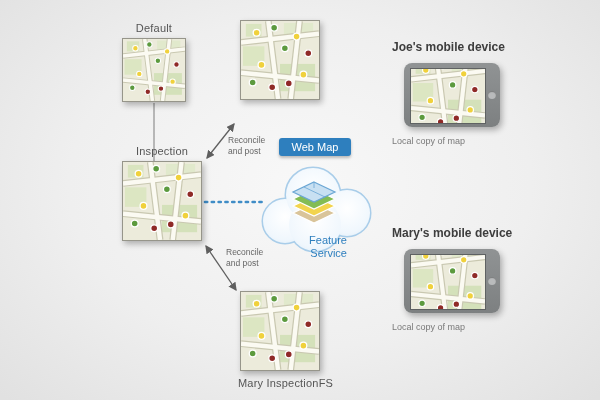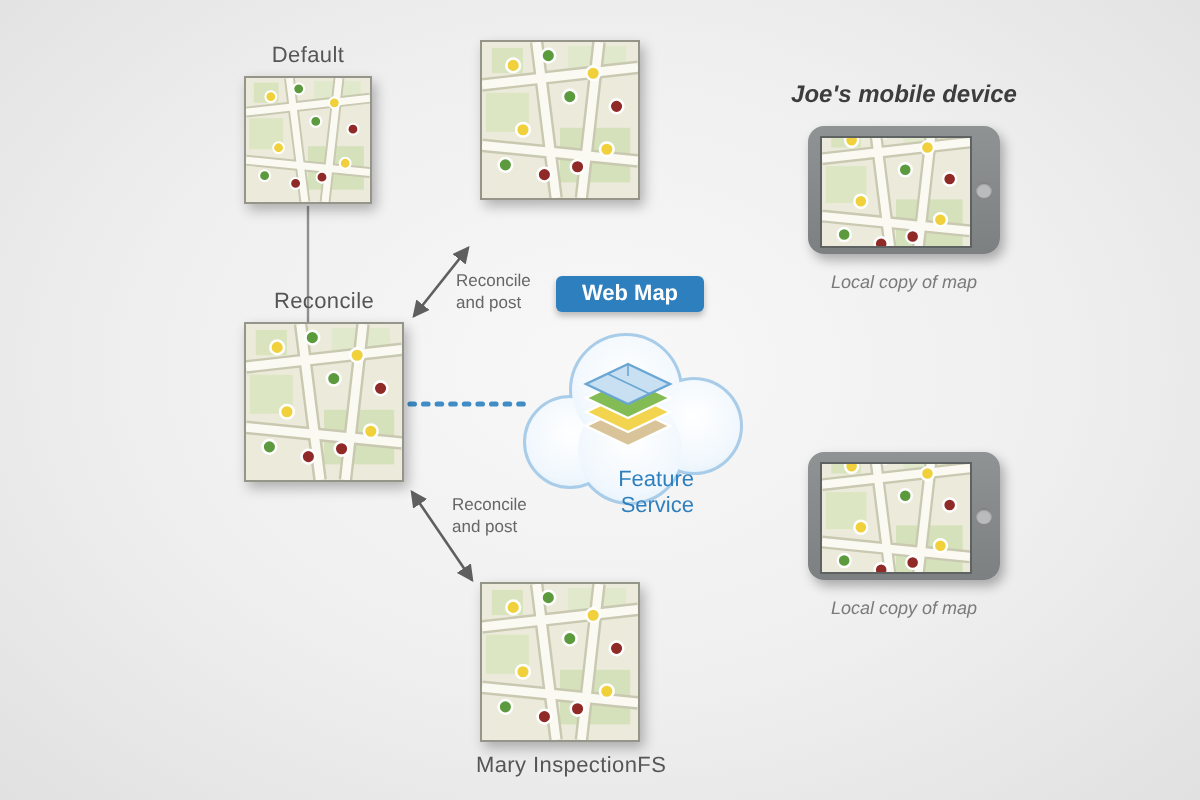--- a/index.html
+++ b/index.html
@@ -19,39 +19,39 @@
   .map-thumb{
     margin:0 auto; background:#ecebdb; border:1px solid #96958a;
     box-shadow:2px 3px 6px rgba(0,0,0,.28); overflow:hidden;
   }
   .map-thumb svg, .tablet-screen svg{display:block; width:100%; height:100%;}
 
   
   .cloud-wrap{position:absolute; left:248px; top:138px; width:134px;}
   .badge{
     position:relative; z-index:2; display:block; width:fit-content; margin:0 auto;
-    background:#2e7fbe; color:#fff; font-size:11px; font-weight:bold;
+    background:#2e7fbe; color:#fff; font-size:11px; font-weight:normal;
     padding:3px 13px; border-radius:3px; box-shadow:0 2px 3px rgba(0,0,0,.25);
   }
   .cloud-svg{display:block; margin-top:-1px;}
   .cloud-body{fill:url(#cloudGrad); stroke:#a9cde9; stroke-width:3;}
   .cloud-cover{fill:url(#cloudGrad);}
   .service-label{
     position:absolute; left:0; right:0; top:96px; z-index:3;
     text-align:right; color:#2e7fbe; font-size:11px; line-height:1.15;
     width:64px; margin:0 auto;
   }
 
   
   .edge-label{
     position:absolute; width:44px; font-size:8.5px; line-height:1.25; color:#666;
   }
 
   
-  .device{position:absolute; width:120px; text-align:center;font-style:italic;}
+  .device{position:absolute; width:120px; }
   .device-title{font-size:12px; font-weight:bold; color:#3d3d3d; margin-bottom:9px; white-space:nowrap;}
   .tablet{
     position:relative; width:96px; height:64px; margin:0 auto;
     background:linear-gradient(180deg,#909394 0%, #7d8081 100%);
     border-radius:8px; box-shadow:2px 3px 6px rgba(0,0,0,.3);
   }
   .tablet-screen{
     position:absolute; left:6px; top:5px; width:74px; height:54px;
     background:#ecebdb; border:1px solid #5f6263; overflow:hidden;
   }
@@ -142,21 +142,21 @@
           <circle cx="21" cy="45" r="3.5" fill="#f0d13c" stroke="#ffffff" stroke-width="1.3"></circle>
           <circle cx="12" cy="63" r="3.5" fill="#5c9a3e" stroke="#ffffff" stroke-width="1.3"></circle>
           <circle cx="49" cy="64" r="3.5" fill="#8f2a27" stroke="#ffffff" stroke-width="1.3"></circle>
           <circle cx="64" cy="55" r="3.5" fill="#f0d13c" stroke="#ffffff" stroke-width="1.3"></circle>
           <circle cx="32" cy="68" r="3.5" fill="#8f2a27" stroke="#ffffff" stroke-width="1.3"></circle>
         </svg>
       </div>
   </div>
 
   <div class="map-node" style="left:120px; top:145px; width:84px;">
-    <div class="node-label">Reconcile</div>
+    <div class="node-label">Inspection</div>
     <div class="map-thumb" style="width:78px; height:78px;">
         <svg viewBox="0 0 80 80" preserveAspectRatio="xMidYMid slice">
           <rect width="80" height="80" fill="#ecebdb"></rect>
           <rect x="2" y="26" width="22" height="20" fill="#dce6c2"></rect>
           <rect x="40" y="44" width="36" height="28" fill="#d4e1ba"></rect>
           <rect x="44" y="2" width="30" height="15" fill="#e1e9cc"></rect>
           <rect x="5" y="3" width="16" height="13" fill="#d9e4bf"></rect>
           <g fill="none" stroke="#c9c8b1" stroke-width="7">
             <path d="M0 22 L80 13"></path>
             <path d="M28 0 L38 80"></path>
@@ -287,20 +287,21 @@
             <circle cx="64" cy="55" r="3.5" fill="#f0d13c" stroke="#ffffff" stroke-width="1.3"></circle>
             <circle cx="32" cy="68" r="3.5" fill="#8f2a27" stroke="#ffffff" stroke-width="1.3"></circle>
           </svg>
         </div>
       <div class="tablet-button"></div>
     </div>
     <div class="device-caption">Local copy of map</div>
   </div>
 
   <div class="device" style="left:392px; top:226px;">
+    <div class="device-title">Mary's mobile device</div>
     <div class="tablet">
       <div class="tablet-screen">
           <svg viewBox="0 0 80 80" preserveAspectRatio="xMidYMid slice">
             <rect width="80" height="80" fill="#ecebdb"></rect>
             <rect x="2" y="26" width="22" height="20" fill="#dce6c2"></rect>
             <rect x="40" y="44" width="36" height="28" fill="#d4e1ba"></rect>
             <rect x="44" y="2" width="30" height="15" fill="#e1e9cc"></rect>
             <rect x="5" y="3" width="16" height="13" fill="#d9e4bf"></rect>
             <g fill="none" stroke="#c9c8b1" stroke-width="7">
               <path d="M0 22 L80 13"></path>

